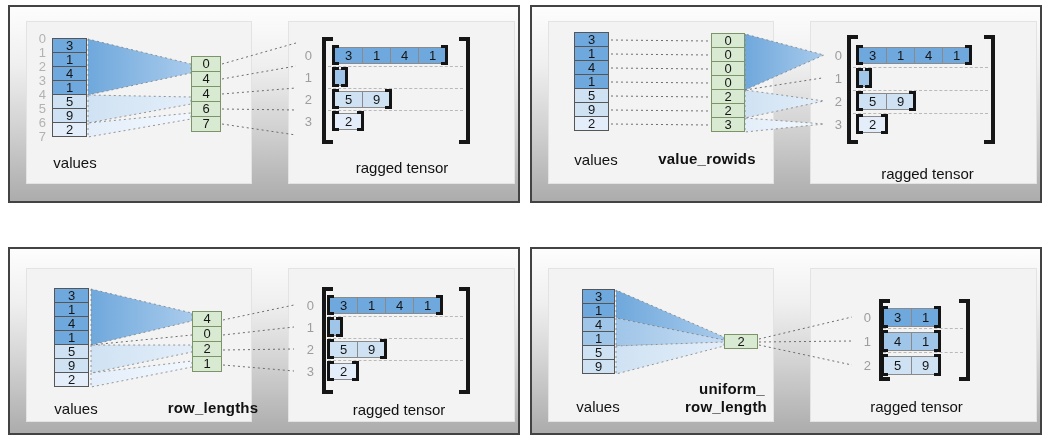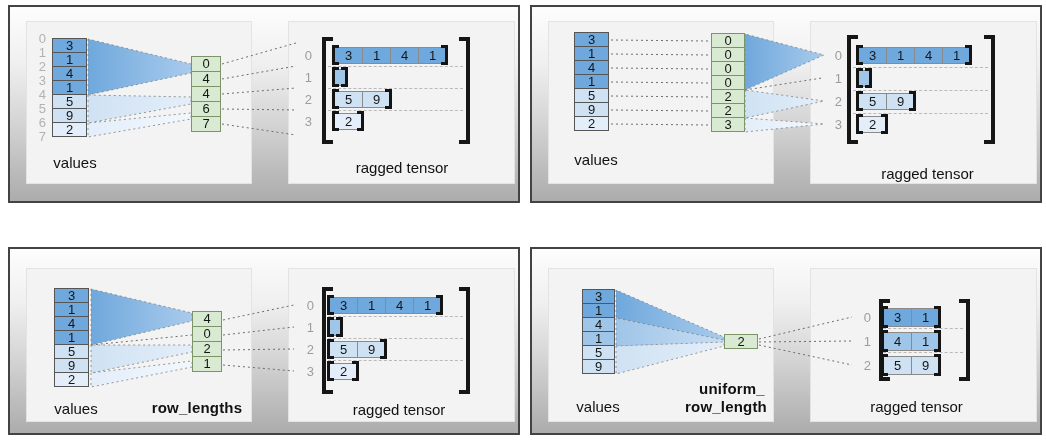--- a/index.html
+++ b/index.html
@@ -187,20 +187,21 @@
     <div class="gcol" style="left:179px;top:27px">
       <div class="gc">0</div>
       <div class="gc">0</div>
       <div class="gc">0</div>
       <div class="gc">0</div>
       <div class="gc">2</div>
       <div class="gc">2</div>
       <div class="gc">3</div>
     </div>
     <div class="lb" style="left:18px;top:144px;width:92px">values</div>
+    <div class="lb key" style="left:117px;top:143px;width:116px">value_rowids</div>
     <div class="lb" style="left:333px;top:158px;width:125px">ragged tensor</div>
     <div class="ob obl" style="left:315px;top:28px;height:109px"></div>
     <div class="ob obr" style="left:452px;top:28px;height:109px"></div>
     <div class="sep" style="left:321px;top:60px;width:135px"></div>
     <div class="sep" style="left:321px;top:83px;width:135px"></div>
     <div class="sep" style="left:321px;top:106px;width:135px"></div>
     <div class="trow" style="left:296px;top:38px">
       <span class="ridx">0</span>
       <span class="rb rbl"></span>
       <span class="tc sd">3</span>
@@ -252,21 +253,21 @@
       <div class="vc sl">9</div>
       <div class="vc sp">2</div>
     </div>
     <div class="gcol" style="left:182px;top:63px">
       <div class="gc">4</div>
       <div class="gc">0</div>
       <div class="gc">2</div>
       <div class="gc">1</div>
     </div>
     <div class="lb" style="left:21px;top:151px;width:90px">values</div>
-    <div class="lb key" style="left:128px;top:150px;width:118px">row_lengths</div>
+    <div class="lb key" style="left:144px;top:150px;width:118px">row_lengths</div>
     <div class="lb" style="left:325px;top:152px;width:128px">ragged tensor</div>
     <div class="ob obl" style="left:312px;top:38px;height:107px"></div>
     <div class="ob obr" style="left:449px;top:38px;height:107px"></div>
     <div class="sep" style="left:318px;top:67px;width:135px"></div>
     <div class="sep" style="left:318px;top:89px;width:135px"></div>
     <div class="sep" style="left:318px;top:111px;width:135px"></div>
     <div class="trow" style="left:290px;top:46px">
       <span class="ridx">0</span>
       <span class="rb rbl"></span>
       <span class="tc sd">3</span>

